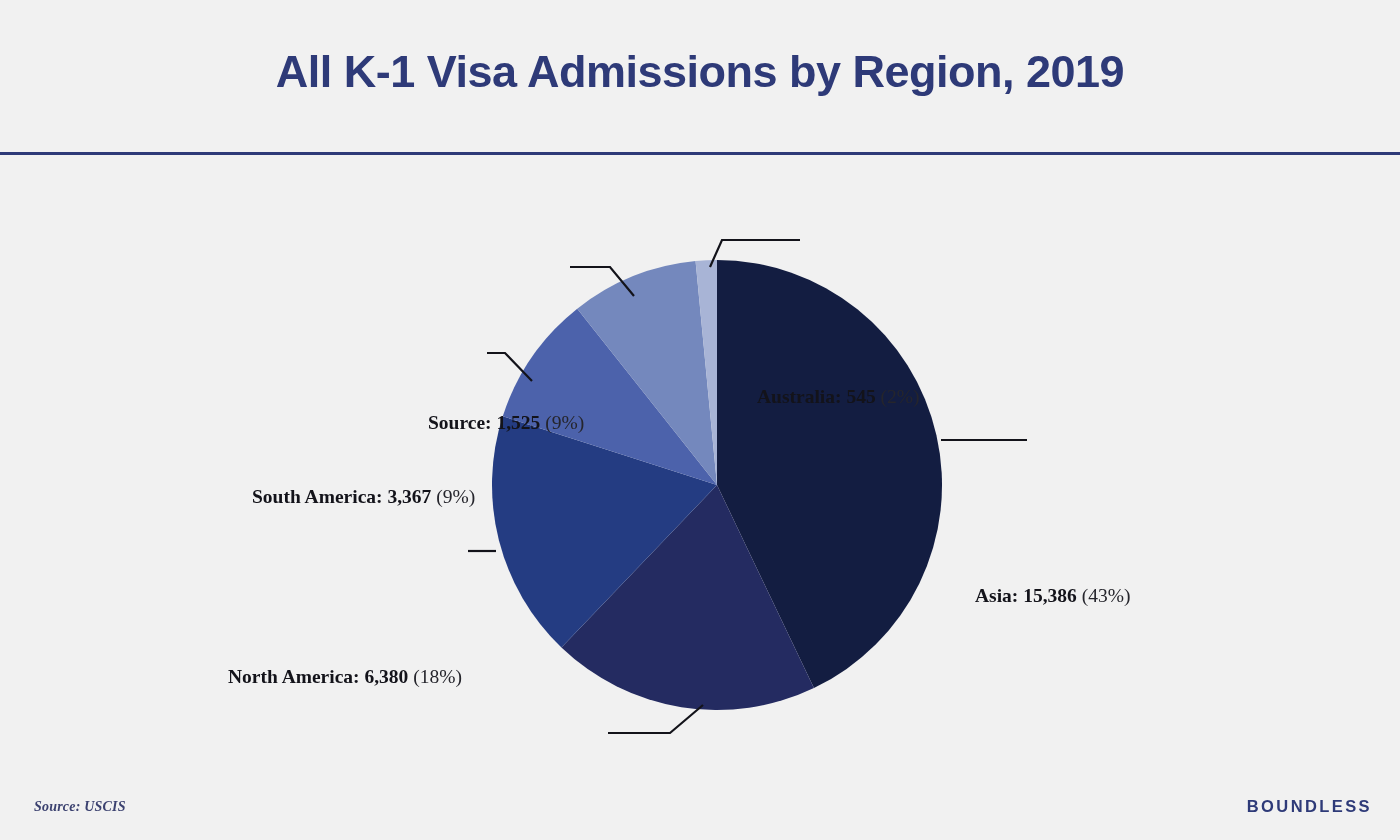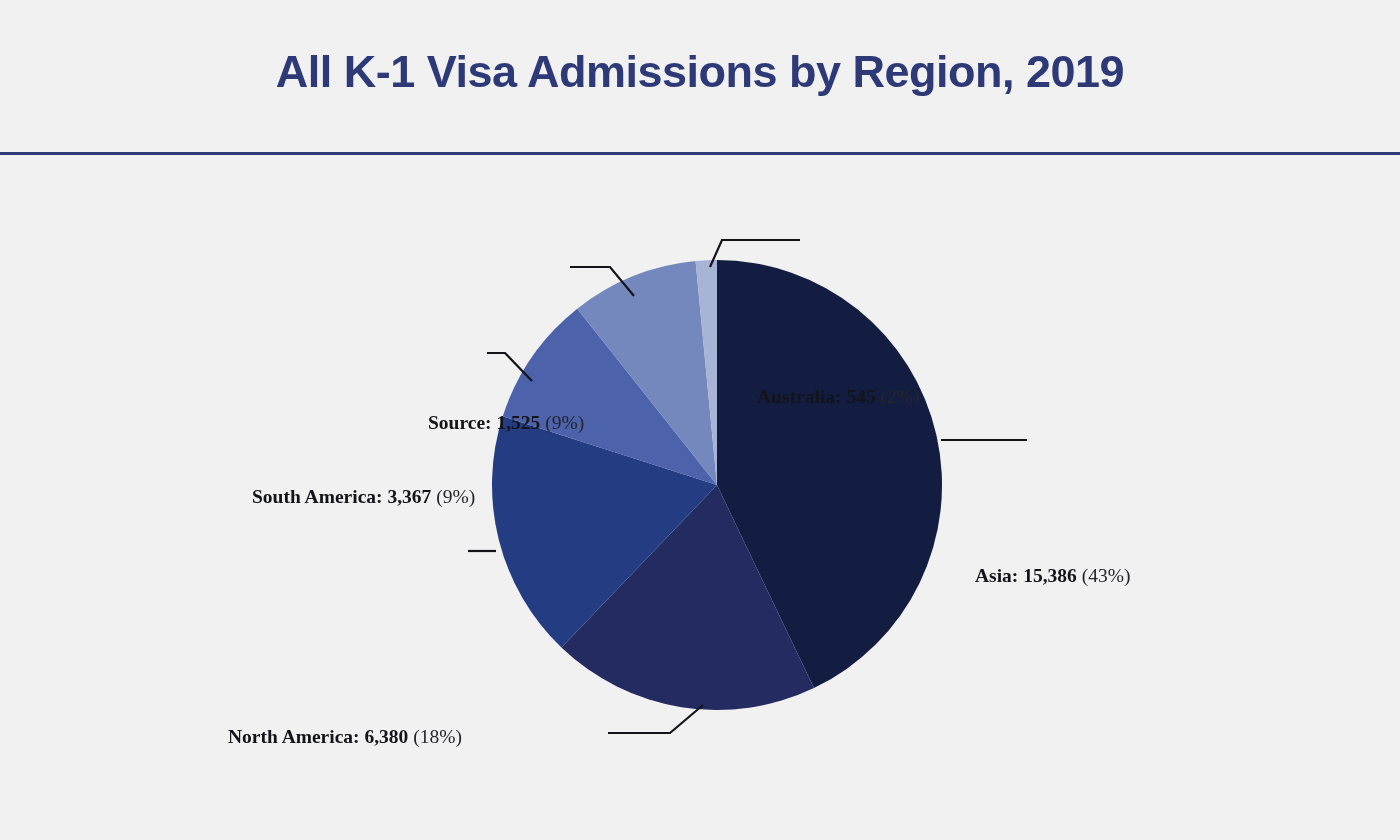--- a/index.html
+++ b/index.html
@@ -76,24 +76,24 @@
     font-weight: 700;
   }
   .slice-label .lbl-pct {
     font-weight: 400;
     color: #25252c;
   }
   .label-right { text-align: left; }
   .label-left  { text-align: right; }
 
   .lbl-australia { left: 757px; top: 232px; }
-  .lbl-asia      { left: 975px; top: 411px; }
+  .lbl-asia      { left: 975px; top: 431px; }
   .lbl-africa    { left: 428px; top: 258px; }
   .lbl-southam   { left: 252px; top: 332px; }
-  .lbl-northam   { left: 228px; top: 572px; }
+  .lbl-northam   { left: 228px; top: 512px; }
 
   
   .footer {
     position: absolute;
     left: 0;
     top: 765px;
     width: 1400px;
     height: 75px;
   }
   .source-note {
@@ -182,14 +182,18 @@
     </div>
 
     <div class="slice-label label-left lbl-northam">
       <span class="lbl-name">North America:</span>
       <span class="lbl-value">6,380</span>
       <span class="lbl-pct">(18%)</span>
     </div>
 
   </div>
 
+  <div class="footer">
+    <div class="source-note">Source: USCIS</div>
+    <div class="brand-logo">BOUNDLESS</div>
+  </div>
 
 </div>
 
 </body></html>

